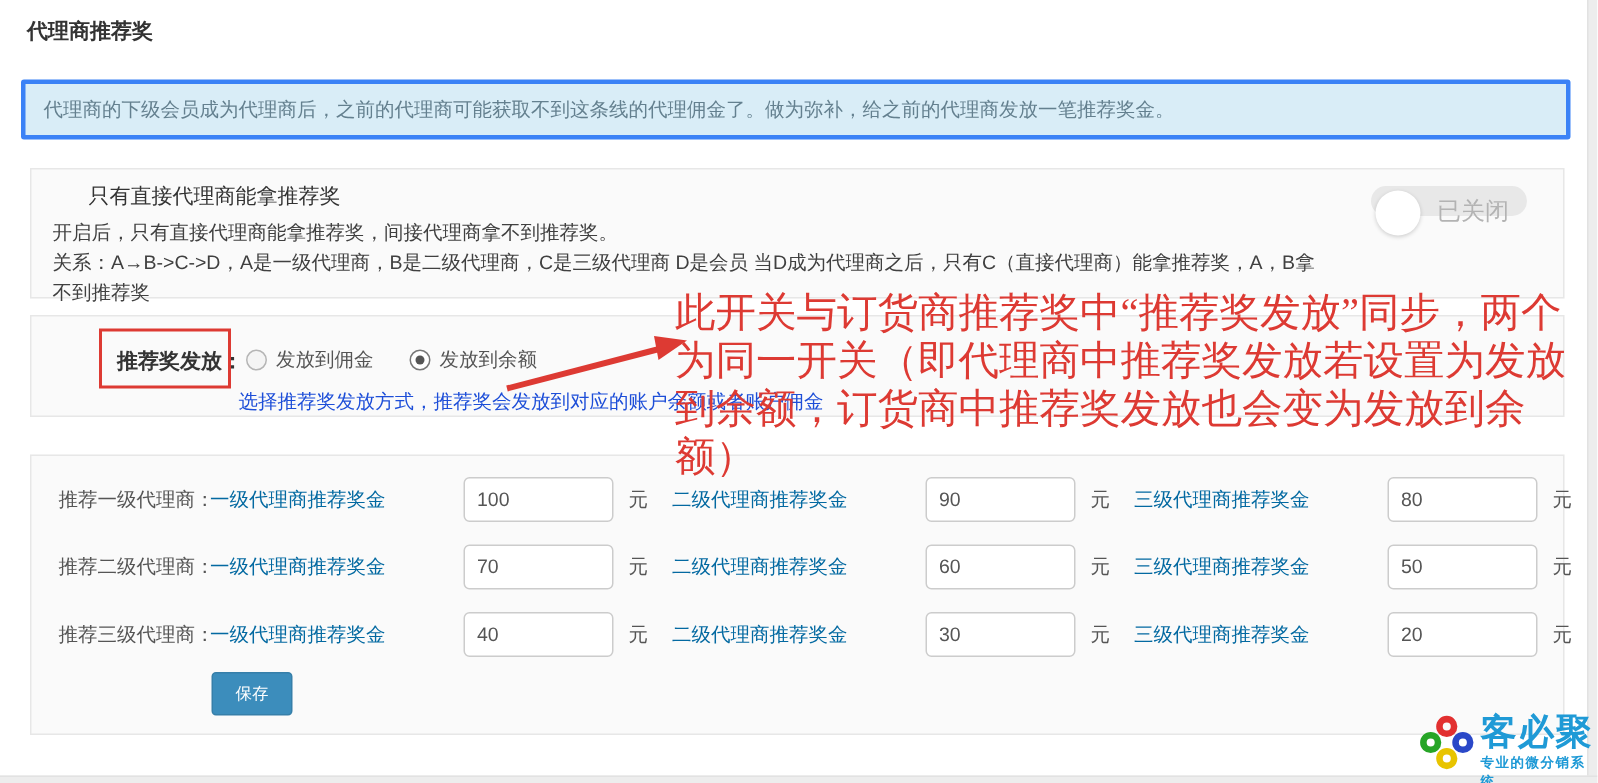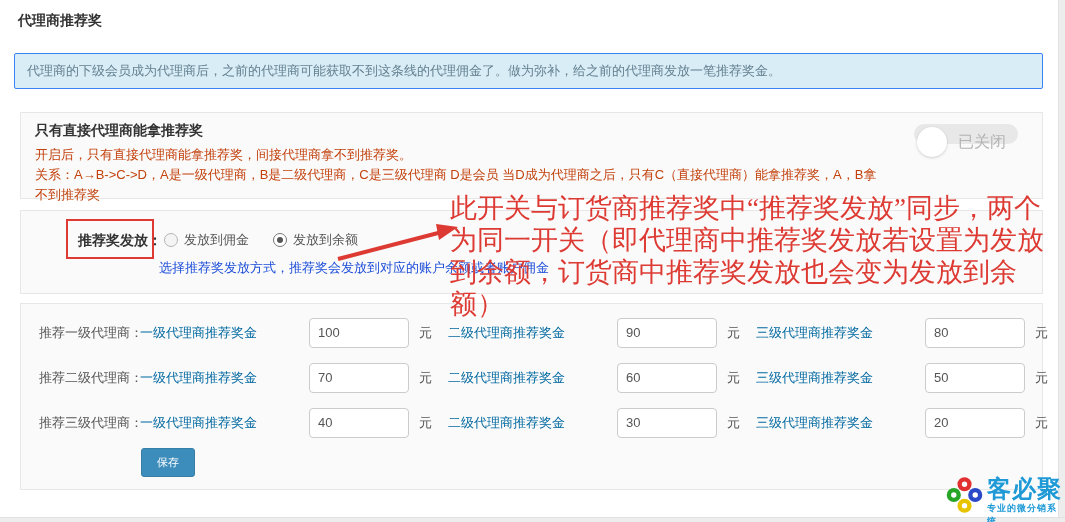--- a/index.html
+++ b/index.html
@@ -9,48 +9,48 @@
     font-family:"Liberation Sans","DejaVu Sans",sans-serif;
     color:#555;font-size:13px;
   }
   .page-title{
     position:absolute;left:18px;top:12px;
     font-size:14px;font-weight:bold;color:#333;
   }
   
   .alert-info{
     position:absolute;left:14px;top:53px;width:1003px;
-    background:#d9edf7;border:1px solid #3b82f6;border-radius:2px;
+    background:#d9edf7;border:3px solid #3b82f6;border-radius:2px;
     padding:7px 12px;line-height:20px;color:#64808f;font-size:13px;
   }
   .alert-info b{color:#333;}
   
   .section{
     position:absolute;left:20px;width:1023px;box-sizing:border-box;
     background:#fafafa;border:1px solid #e7e7e7;
   }
   .sec1{top:112px;height:87px;padding:9px 14px;}
-  .sec1 .sec-title{font-size:14px;font-weight:bold;color:#333;margin-bottom:5px;}
-  .sec1 .desc{line-height:20px;color:#c2410c;}
+  .sec1 .sec-title{font-size:14px;font-weight:normal;color:#333;margin-bottom:5px;margin-left:24px;}
+  .sec1 .desc{line-height:20px;color:#404040;}
   .sec1 .relation{max-width:845px;}
   
   .toggle{
     position:absolute;right:24px;top:11px;width:104px;height:20px;
     background:#e8e8e8;border-radius:18px;cursor:pointer;
   }
   .toggle .knob{
     position:absolute;left:3px;top:3px;width:30px;height:30px;border-radius:50%;
     background:#fff;box-shadow:0 1px 3px rgba(0,0,0,.18);
   }
   .toggle .tlabel{
     display:block;line-height:36px;padding-left:44px;
     color:#b3b3b3;font-size:16px;
   }
   
-  .sec2{top:210px;height:84px;}
+  .sec2{top:210px;height:68px;}
   .payout-label{position:absolute;left:57px;top:21px;font-size:14px;font-weight:bold;color:#333;}
   .radio-group{position:absolute;left:143px;top:20px;display:flex;align-items:center;}
   .radio-opt{display:flex;align-items:center;cursor:pointer;white-space:nowrap;color:#555;font-family:Liberation Serif, serif;}
   .radio-opt + .radio-opt{margin-left:24px;justify-content:flex-end;}
   .radio{
     width:14px;height:14px;border:1px solid #b5b5b5;border-radius:50%;
     background:#f4f4f4;display:inline-block;position:relative;margin-right:6px;box-sizing:border-box;
   }
   .radio.checked{background:#fff;border-color:#777;}
   .radio.checked::after{

